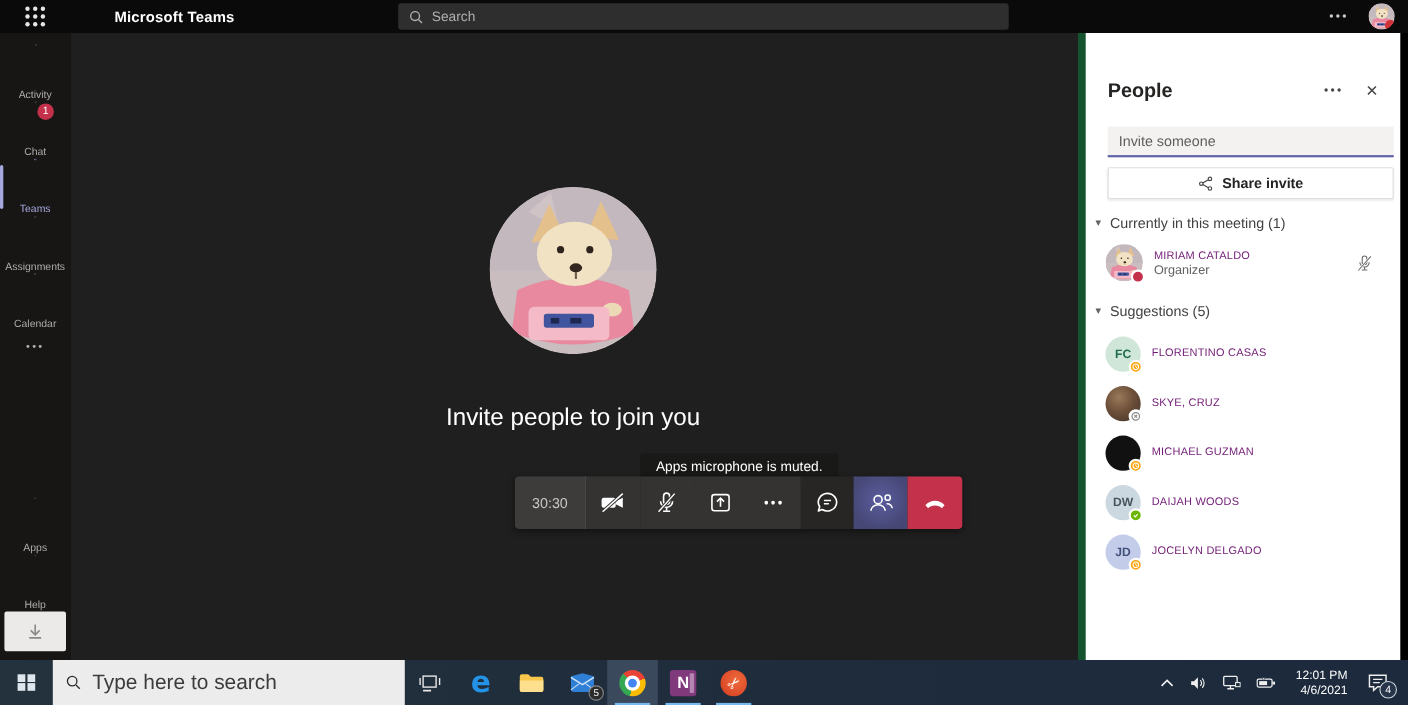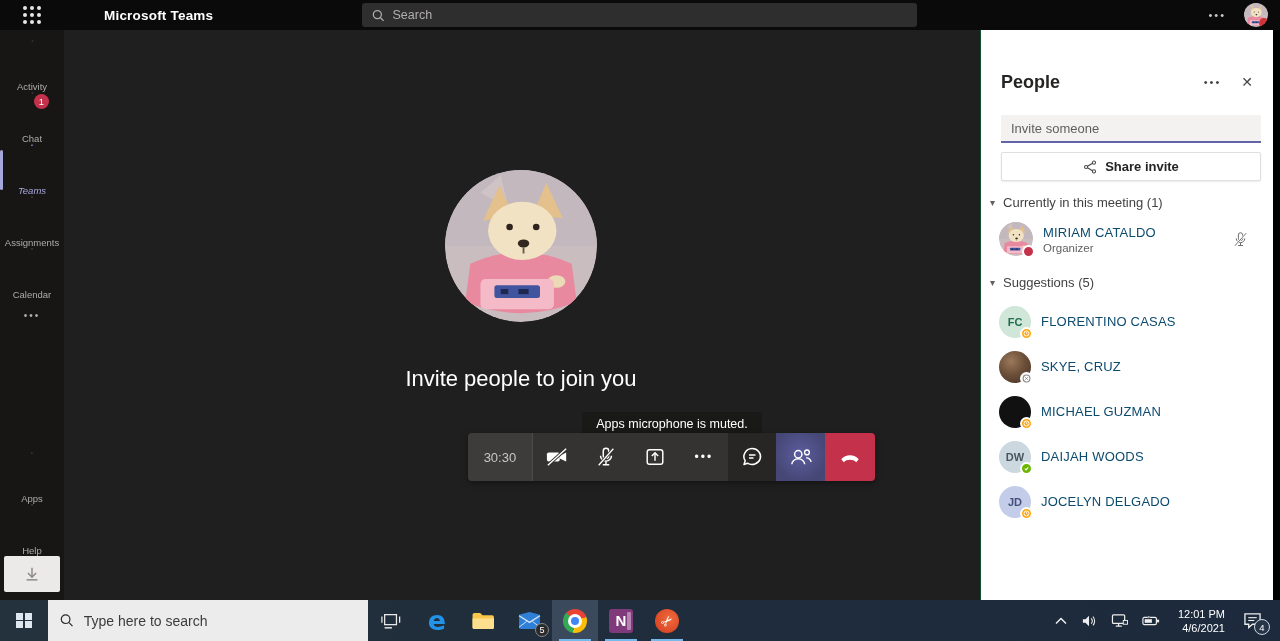--- a/index.html
+++ b/index.html
@@ -21,21 +21,21 @@
   .tb-avatar svg { display:block; }
   .presence-dot { position:absolute; right:3px; top:17px; width:10px; height:10px; background:#d13438; border-radius:50%; z-index:5; }
 
   
   .mid { display:flex; height:570px; }
 
   
   .rail { width:64px; background:#171615; display:flex; flex-direction:column; align-items:center; padding-top:10px; }
   .rail-item { width:64px; height:52px; display:flex; flex-direction:column; align-items:center; justify-content:center; position:relative; cursor:pointer; color:#c8c6c4;gap:36px; }
   .rail-item .lbl { font-size:9.5px; color:#adabaa; margin-top:3px; }
-  .rail-item.active { color:#a6a7dc;font-style:italic; }
+  .rail-item.active { color:#a6a7dc; }
   .rail-item.active .lbl { color:#a6a7dc; }
   .rail-item.active::before { content:""; position:absolute; left:0; top:6px; bottom:6px; width:3px; background:#a6a7dc; border-radius:2px; }
   .rail-badge { position:absolute; top:2px; left:34px; min-width:15px; height:15px; background:#c4314b; border-radius:8px; color:#fff; font-size:9.5px; display:flex; align-items:center; justify-content:center; padding:0 3px; }
   .rail-dots { color:#b3b1af; font-size:10px; letter-spacing:2px; height:30px; display:flex; align-items:center; cursor:pointer; }
   .rail-spacer { flex:1; }
   .dl-btn { width:56px; height:36px; background:#eceae8; border-radius:2px; display:flex; align-items:center; justify-content:center; margin-bottom:8px; cursor:pointer; }
 
   
   .stage { width:916px; background:#201f1f; position:relative; }
   .stage-avatar { position:absolute; left:381px; top:140px; width:152px; height:152px; border-radius:50%; overflow:hidden; }
@@ -45,21 +45,21 @@
   .toolbar { position:absolute; left:404px; top:403px; width:407px; height:48px; display:flex; z-index:2; border-radius:4px; overflow:hidden; box-shadow:0 2px 6px rgba(0,0,0,.4); }
   .tbtn { height:48px; display:flex; align-items:center; justify-content:center; cursor:pointer; }
   .t-timer { width:65px; background:#3d3c3b; color:#c8c6c4; font-size:13px; border-right:1px solid #4c4b4a; cursor:default; }
   .t-dark { width:49px; background:#343332; }
   .t-darker { width:48px; background:#272625; }
   .t-more { color:#fff; font-size:12px; letter-spacing:2px; }
   .t-people { width:49px; background:radial-gradient(circle at 50% 45%, #5b5d9e 0%, #464775 75%); }
   .t-hang { width:50px; background:#c4314b; }
 
   
-  .panel { width:293px; background:#fff; border-left:1px solid #14532d; position:relative; color:#242424; }
+  .panel { width:293px; background:#fff; border-left:7px solid #14532d; position:relative; color:#242424; }
   .panel-head { display:flex; align-items:center; margin:40px 20px 0 20px; height:24px; }
   .panel-title { font-size:18px; font-weight:bold; color:#252423; }
   .panel-head-icons { margin-left:auto; display:flex; align-items:center; gap:20px; }
   .ph-dots { color:#484644; font-size:11px; letter-spacing:2px; cursor:pointer; }
   .ph-close { color:#484644; font-size:14px; cursor:pointer; }
   .invite-input { margin:21px 20px 0 20px; width:260px; height:28px; background:#f3f2f1; border:none; border-bottom:2px solid #6264a7; outline:none; font-size:13px; padding:12px 10px; color:#252423; font-family:inherit; }
   .invite-input::placeholder { color:#605e5c; }
   .share-btn { margin:9px 20px 0 20px; width:260px; height:29px; background:#fff; border:1px solid #e1dfdd; border-radius:2px; box-shadow:0 1px 2px rgba(0,0,0,.08); display:flex; align-items:center; justify-content:center; gap:8px; font-size:13px; font-weight:bold; color:#252423; cursor:pointer; font-family:inherit; }
   .sec-head { display:flex; align-items:center; gap:8px; padding-left:9px; height:16px; cursor:pointer; }
   .sec-head .caret { color:#616161; font-size:10px; }
@@ -77,31 +77,31 @@
   .av-skye { background:radial-gradient(circle at 38% 32%, #9a7a5a 0%, #6e503a 45%, #3e2f24 100%); }
   .av-dark { background:#111; }
   .av-dw { background:#ccd8e0; color:#49555e;align-items:center; }
   .av-jd { background:#c3cdea; color:#44507c; }
   .badge { position:absolute; right:-2px; bottom:-2px; width:13px; height:13px; border-radius:50%; border:2px solid #fff; display:flex; align-items:center; justify-content:center; }
   .b-busy { background:#c4314b; }
   .b-away { background:#fca510; }
   .b-avail { background:#6bb700; }
   .b-off { background:#fff; border:2px solid #fff; }
   .p-meta { margin-left:10px; }
-  .p-name { font-size:13px; color:#0c4a6e; letter-spacing:.2px; }
+  .p-name { font-size:10px; color:#701a75; letter-spacing:.2px; }
   .p-role { font-size:11.5px; color:#616161; margin-top:2px; }
   .row-mic { margin-left:auto; margin-right:24px; }
 
   
   .taskbar { height:41px; background:linear-gradient(90deg,#24323d 0%,#1e2c3c 55%,#1d2a3d 100%); display:flex; align-items:stretch; }
   .tk-start { width:48px; display:flex; align-items:center; justify-content:center; cursor:pointer; }
   .win-logo { display:grid; grid-template-columns:7px 7px; grid-gap:1.5px; }
   .win-logo i { width:7px; height:7px; background:#dfe7ee; }
   .tk-search { width:320px; background:#ececec; display:flex; align-items:center; padding:0 12px; gap:10px; cursor:text; }
-  .tk-search input { border:none; outline:none; background:transparent; font-size:14px; color:#1d4ed8; width:100%; font-family:inherit; }
+  .tk-search input { border:none; outline:none; background:transparent; font-size:19px; color:#1d4ed8; width:100%; font-family:inherit; }
   .tk-search input::placeholder { color:#3c3c3c; }
   .tk-icon { width:46px; display:flex; align-items:center; justify-content:center; position:relative; cursor:pointer; }
   .tk-icon.running::after { content:""; position:absolute; left:7px; right:7px; bottom:0; height:2px; background:#76b9ed; }
   .tk-icon.active { background:#3a4a5c; }
   .edge-e { color:#2293e6; font-size:27px; font-weight:bold; font-family:"DejaVu Sans", sans-serif; line-height:1; }
   .chrome-ball { width:24px; height:24px; border-radius:50%; background:conic-gradient(from -45deg, #ea4335 0 115deg, #fbbc05 0 235deg, #34a853 0 360deg); position:relative; }
   .chrome-ball::before { content:""; position:absolute; inset:5px; background:#fff; border-radius:50%; }
   .chrome-ball::after { content:""; position:absolute; inset:8px; background:#4285f4; border-radius:50%; }
   .onenote { width:24px; height:24px; background:#80397b; border-radius:3px; color:#fff; font-weight:bold; font-size:15px; display:flex; align-items:center; justify-content:center; position:relative; }
   .onenote::after { content:""; position:absolute; right:2px; top:3px; bottom:3px; width:4px; background:#b585b2; border-radius:1px; }

